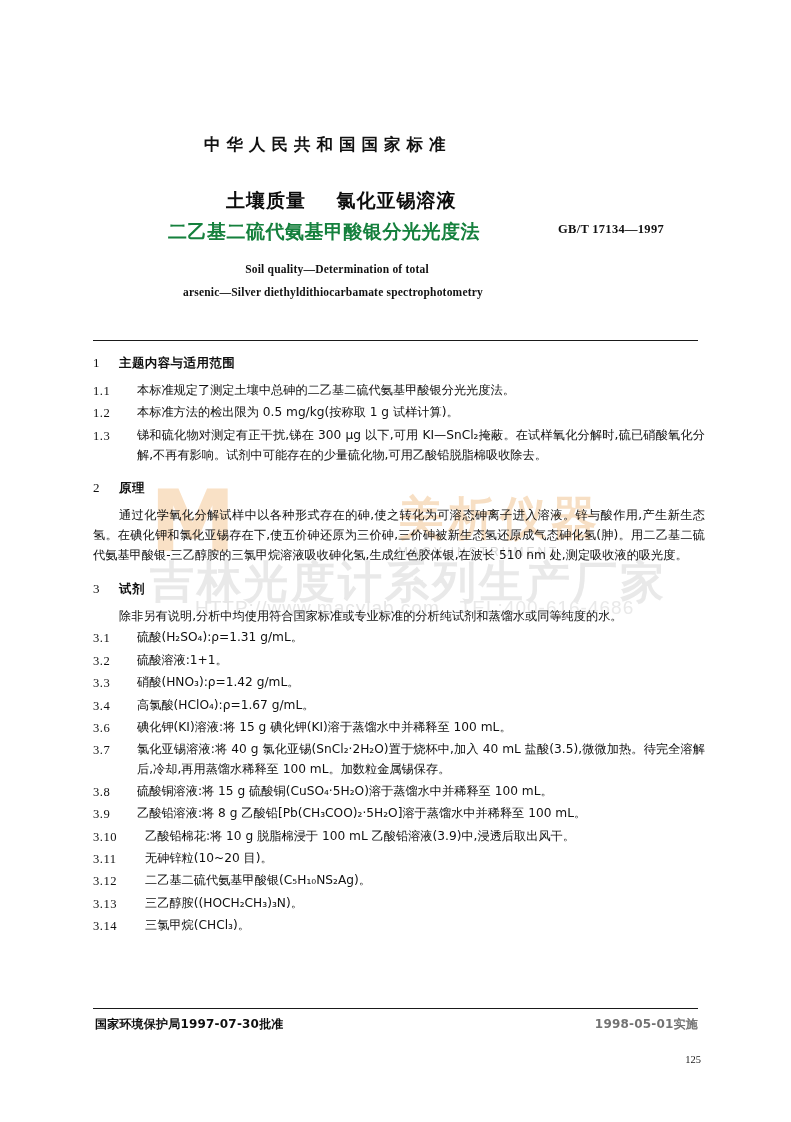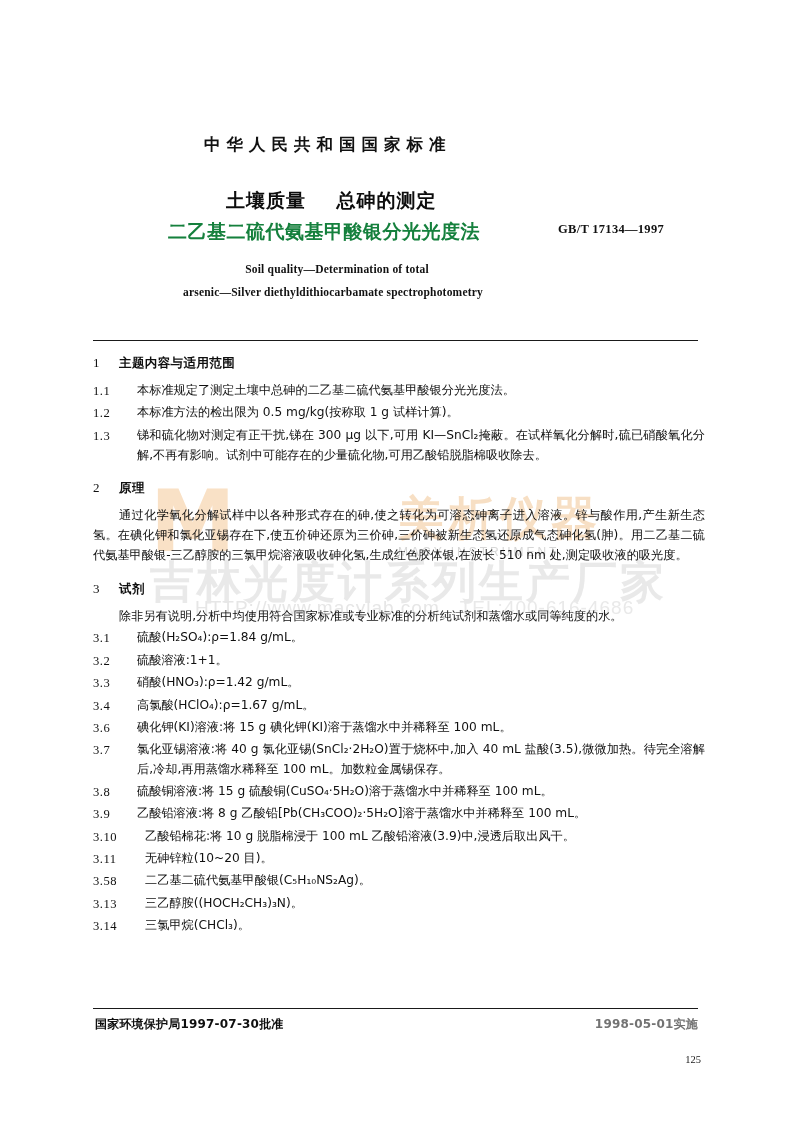--- a/index.html
+++ b/index.html
@@ -296,21 +296,21 @@
     <div class="wm-tagline">吉林光度计系列生产厂家</div>
     <div class="wm-url">
       <span>HTTP://www.macylab.com</span><span class="tel">TEL:400-616-4686</span>
     </div>
   </div>
 
   <div class="content">
 
     <div class="nat-standard">中华人民共和国国家标准</div>
 
-    <div class="title-cn-1">土壤质量    总砷的测定</div>
+    <div class="title-cn-1">土壤质量    氯化亚锡溶液</div>
     <div class="title-cn-2">二乙基二硫代氨基甲酸银分光光度法</div>
 
     <div class="std-number">GB/T 17134—1997</div>
 
     <div class="title-en-1">Soil quality—Determination of total</div>
     <div class="title-en-2">arsenic—Silver diethyldithiocarbamate spectrophotometry</div>
 
     <div class="rule-top"></div>
 
     <div class="body-area">
@@ -346,21 +346,21 @@
 
       <div class="sec-head">
         <span class="sec-num">3</span>
         <span>试剂</span>
       </div>
 
       <div class="para-indent">除非另有说明,分析中均使用符合国家标准或专业标准的分析纯试剂和蒸馏水或同等纯度的水。</div>
 
       <div class="clause">
         <span class="cl-num">3.1</span>
-        <span class="cl-text">硫酸(H₂SO₄):ρ=1.84 g/mL。</span>
+        <span class="cl-text">硫酸(H₂SO₄):ρ=1.31 g/mL。</span>
       </div>
       <div class="clause">
         <span class="cl-num">3.2</span>
         <span class="cl-text">硫酸溶液:1+1。</span>
       </div>
       <div class="clause">
         <span class="cl-num">3.3</span>
         <span class="cl-text">硝酸(HNO₃):ρ=1.42 g/mL。</span>
       </div>
       <div class="clause">
@@ -385,21 +385,21 @@
       </div>
       <div class="clause">
         <span class="cl-num wide">3.10</span>
         <span class="cl-text">乙酸铅棉花:将 10 g 脱脂棉浸于 100 mL 乙酸铅溶液(3.9)中,浸透后取出风干。</span>
       </div>
       <div class="clause">
         <span class="cl-num wide">3.11</span>
         <span class="cl-text">无砷锌粒(10~20 目)。</span>
       </div>
       <div class="clause">
-        <span class="cl-num wide">3.58</span>
+        <span class="cl-num wide">3.12</span>
         <span class="cl-text">二乙基二硫代氨基甲酸银(C₅H₁₀NS₂Ag)。</span>
       </div>
       <div class="clause">
         <span class="cl-num wide">3.13</span>
         <span class="cl-text">三乙醇胺((HOCH₂CH₃)₃N)。</span>
       </div>
       <div class="clause">
         <span class="cl-num wide">3.14</span>
         <span class="cl-text">三氯甲烷(CHCl₃)。</span>
       </div>

